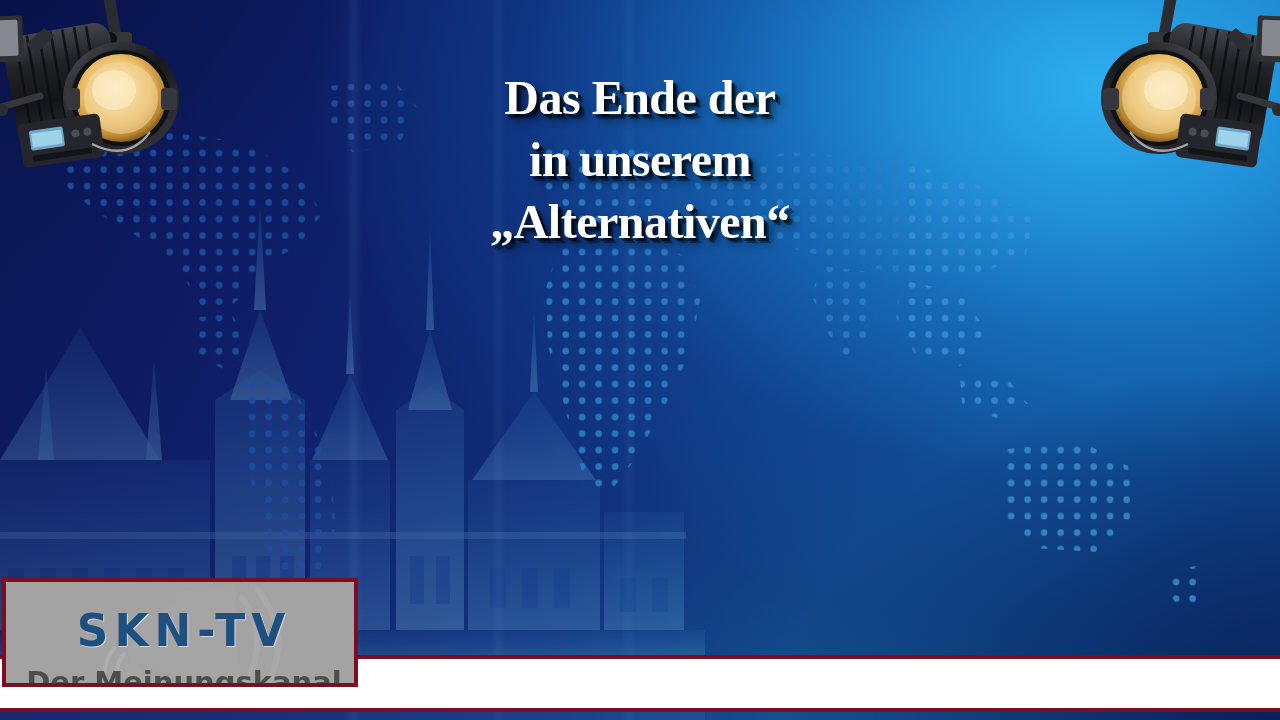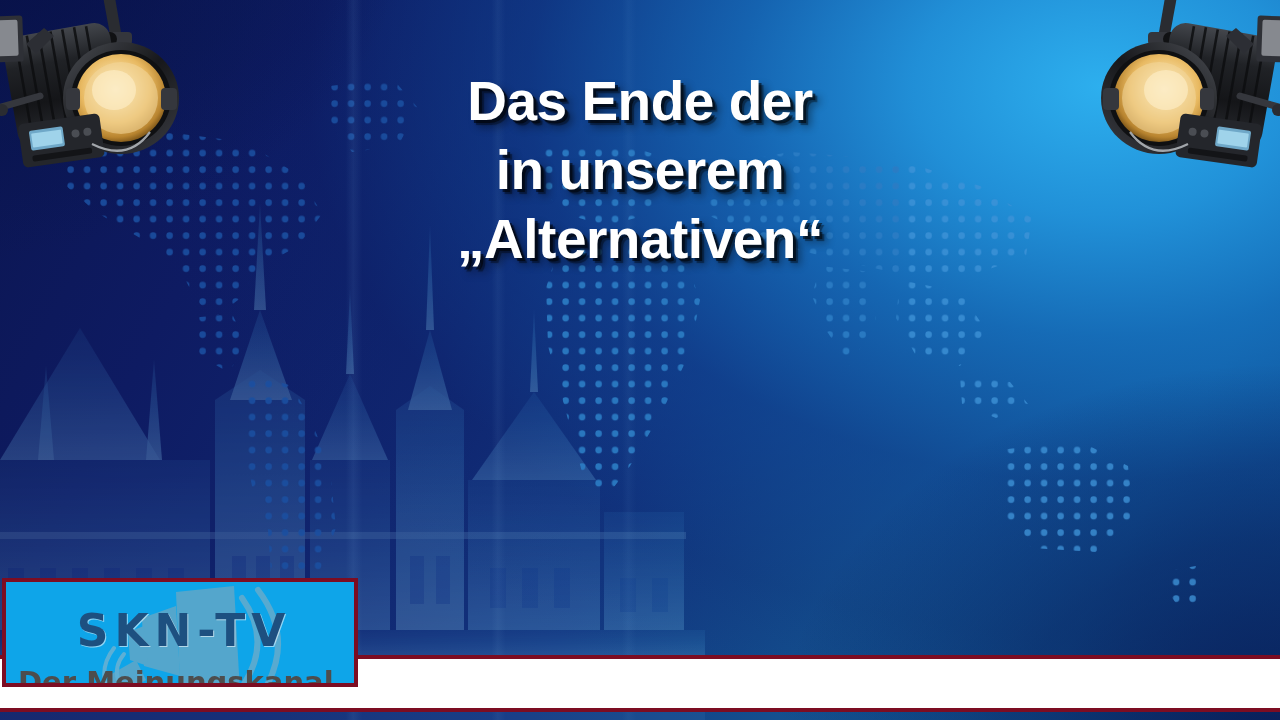--- a/index.html
+++ b/index.html
@@ -92,23 +92,23 @@
   .title-block {
     position: absolute;
     left: 0; right: 0;
     top: 74px;
     text-align: center;
     z-index: 40;
     pointer-events: none;
   }
   .title-line {
     color: #ffffff;
-    font-family: Liberation Sans, sans-serif;
+    font-family: Liberation Serif, serif;
     font-weight: 700;
-    font-size: 55px;
+    font-size: 48px;
     line-height: 1.00;
     letter-spacing: -0.5px;
     margin: 0 0 14px 0;
     text-shadow:
        3px 3px 0 rgba(0,0,0,0.55),
        5px 5px 1px rgba(0,0,0,0.40),
        7px 7px 9px rgba(0,0,0,0.45);
     white-space: nowrap;
   }
   .title-line:last-child { margin-bottom: 0; }
@@ -139,21 +139,21 @@
     z-index: 60;
   }
 
   
   .logo-box {
     position: absolute;
     left: 2px;
     top: 578px;
     width: 356px;
     height: 109px;
-    background: #0ea5e9;
+    background: #a3a3a3;
     border: 4px solid #7c0d22;
     box-sizing: border-box;
     z-index: 70;
     overflow: hidden;
   }
   .megaphone {
     position: absolute;
     left: 78px;
     top: 2px;
     width: 215px;
@@ -174,21 +174,21 @@
     line-height: 1;
     letter-spacing: 6px;
     color: #1d5080;
     text-shadow: 1px 1px 0 rgba(255,255,255,0.55);
   }
   .logo-sub {
     position: absolute;
     left: 12px;
     top: 86px;
     width: 332px;
-    text-align: left;
+    text-align: center;
     font-family: "DejaVu Sans", sans-serif;
     font-weight: 700;
     font-size: 29px;
     line-height: 1;
     letter-spacing: 0px;
     color: #4d4d4d;
   }
 </style>
 </head>
 <body>

